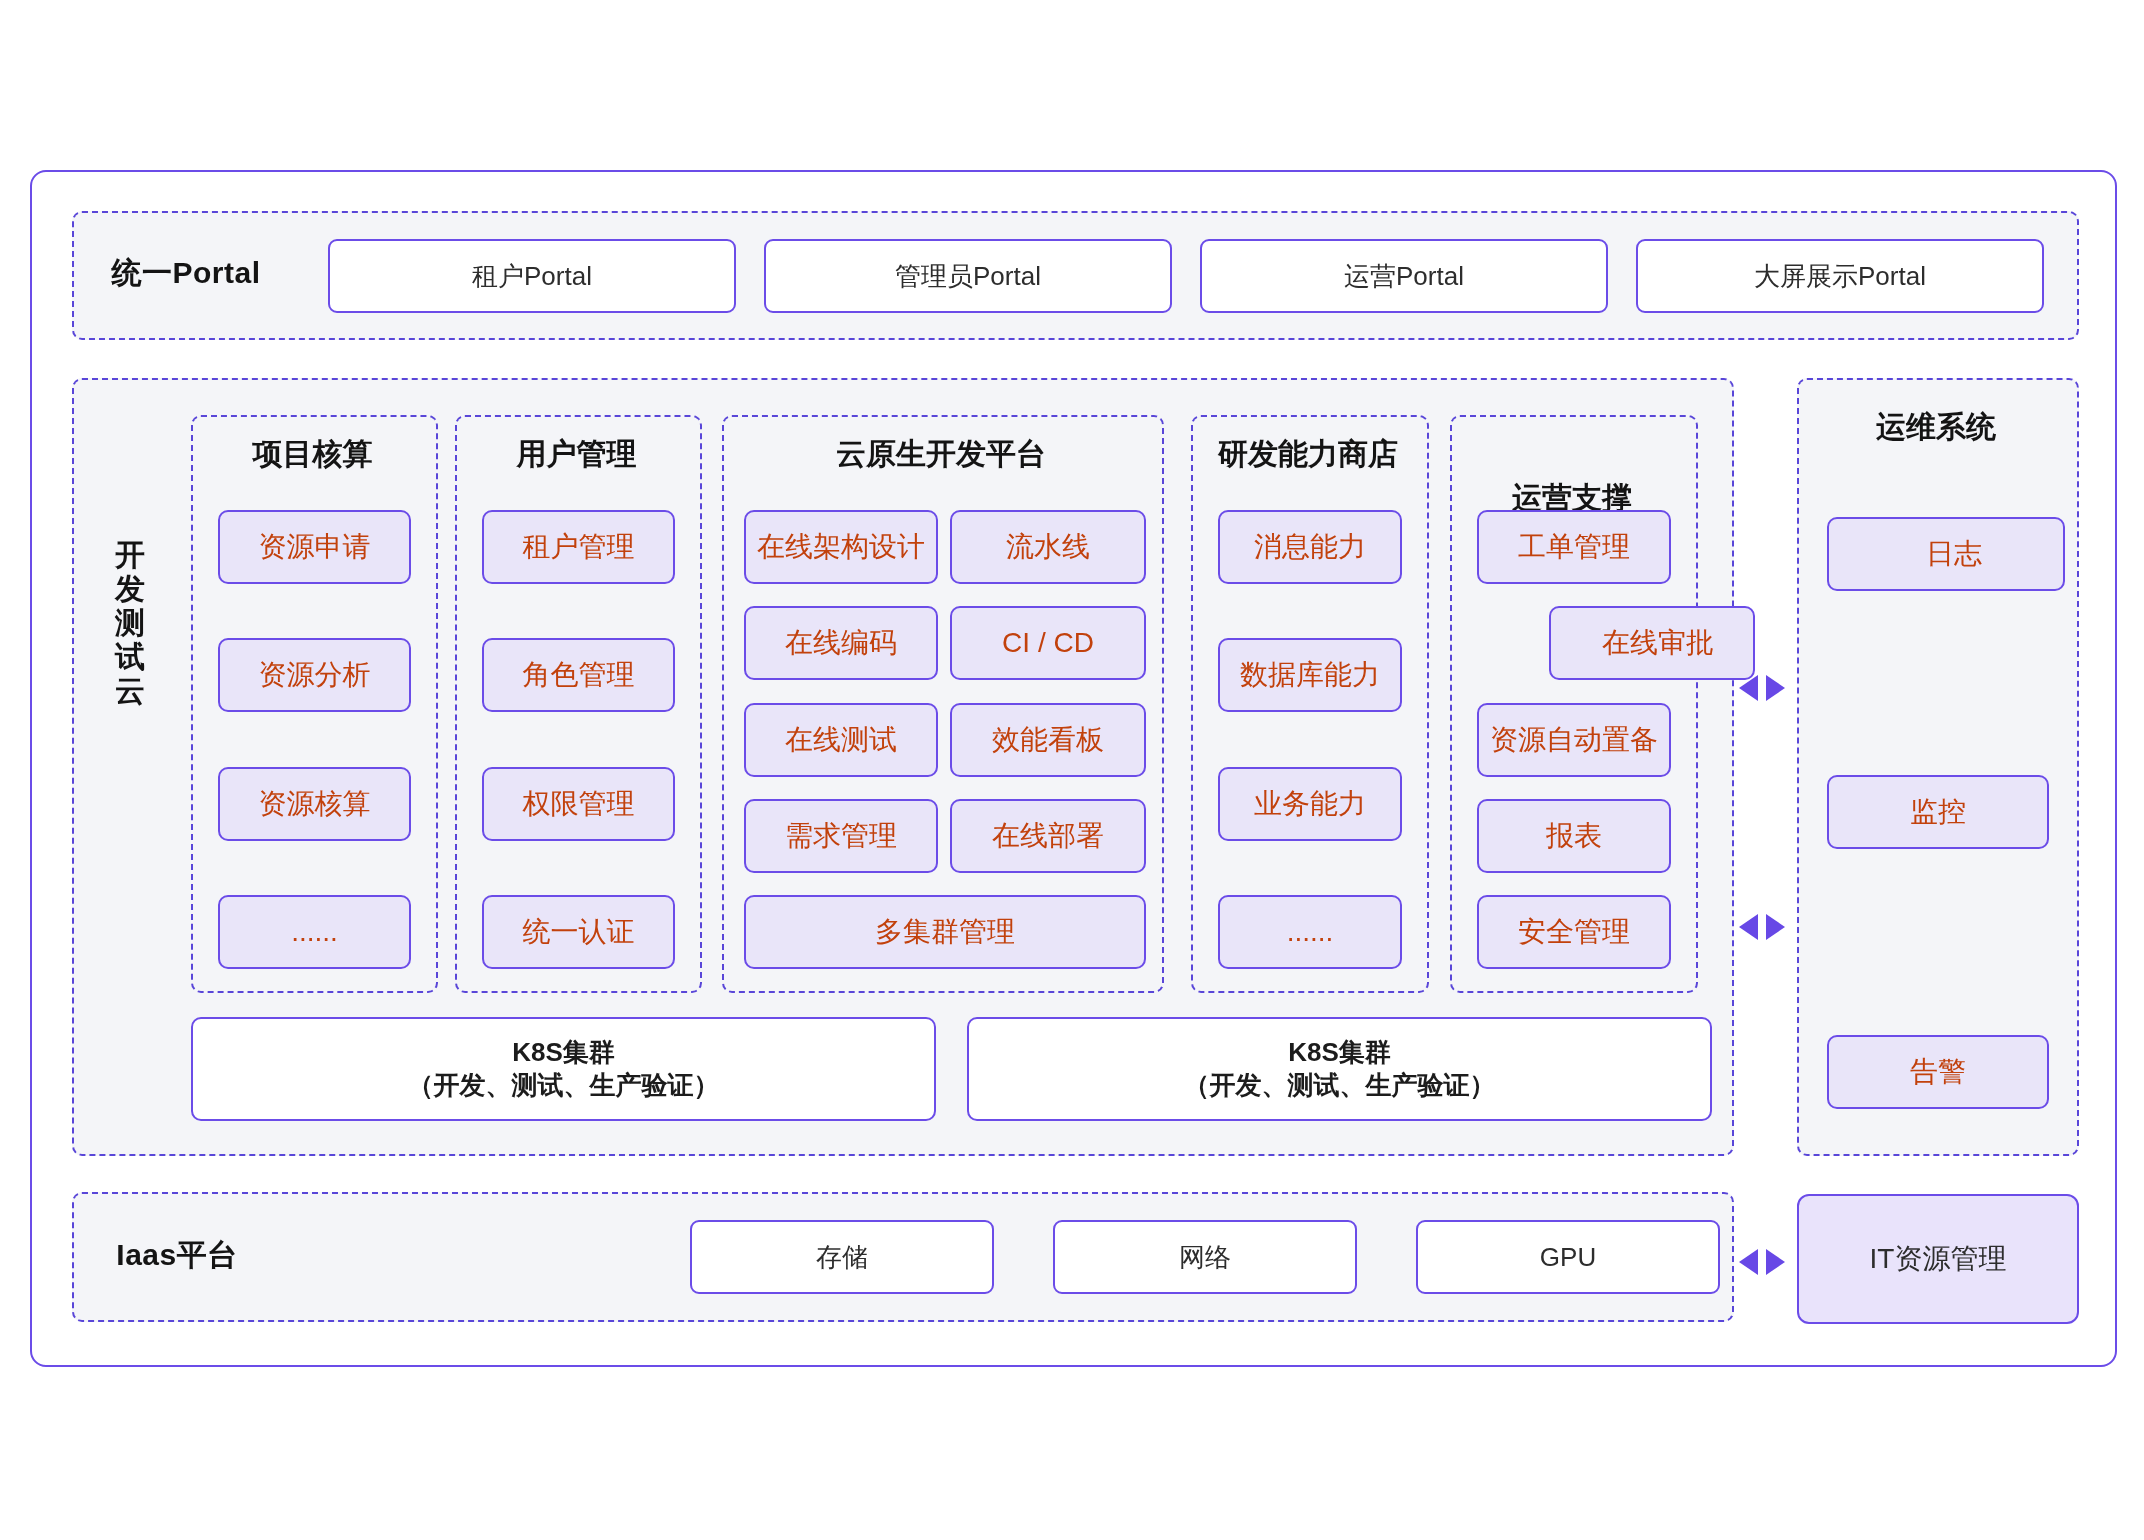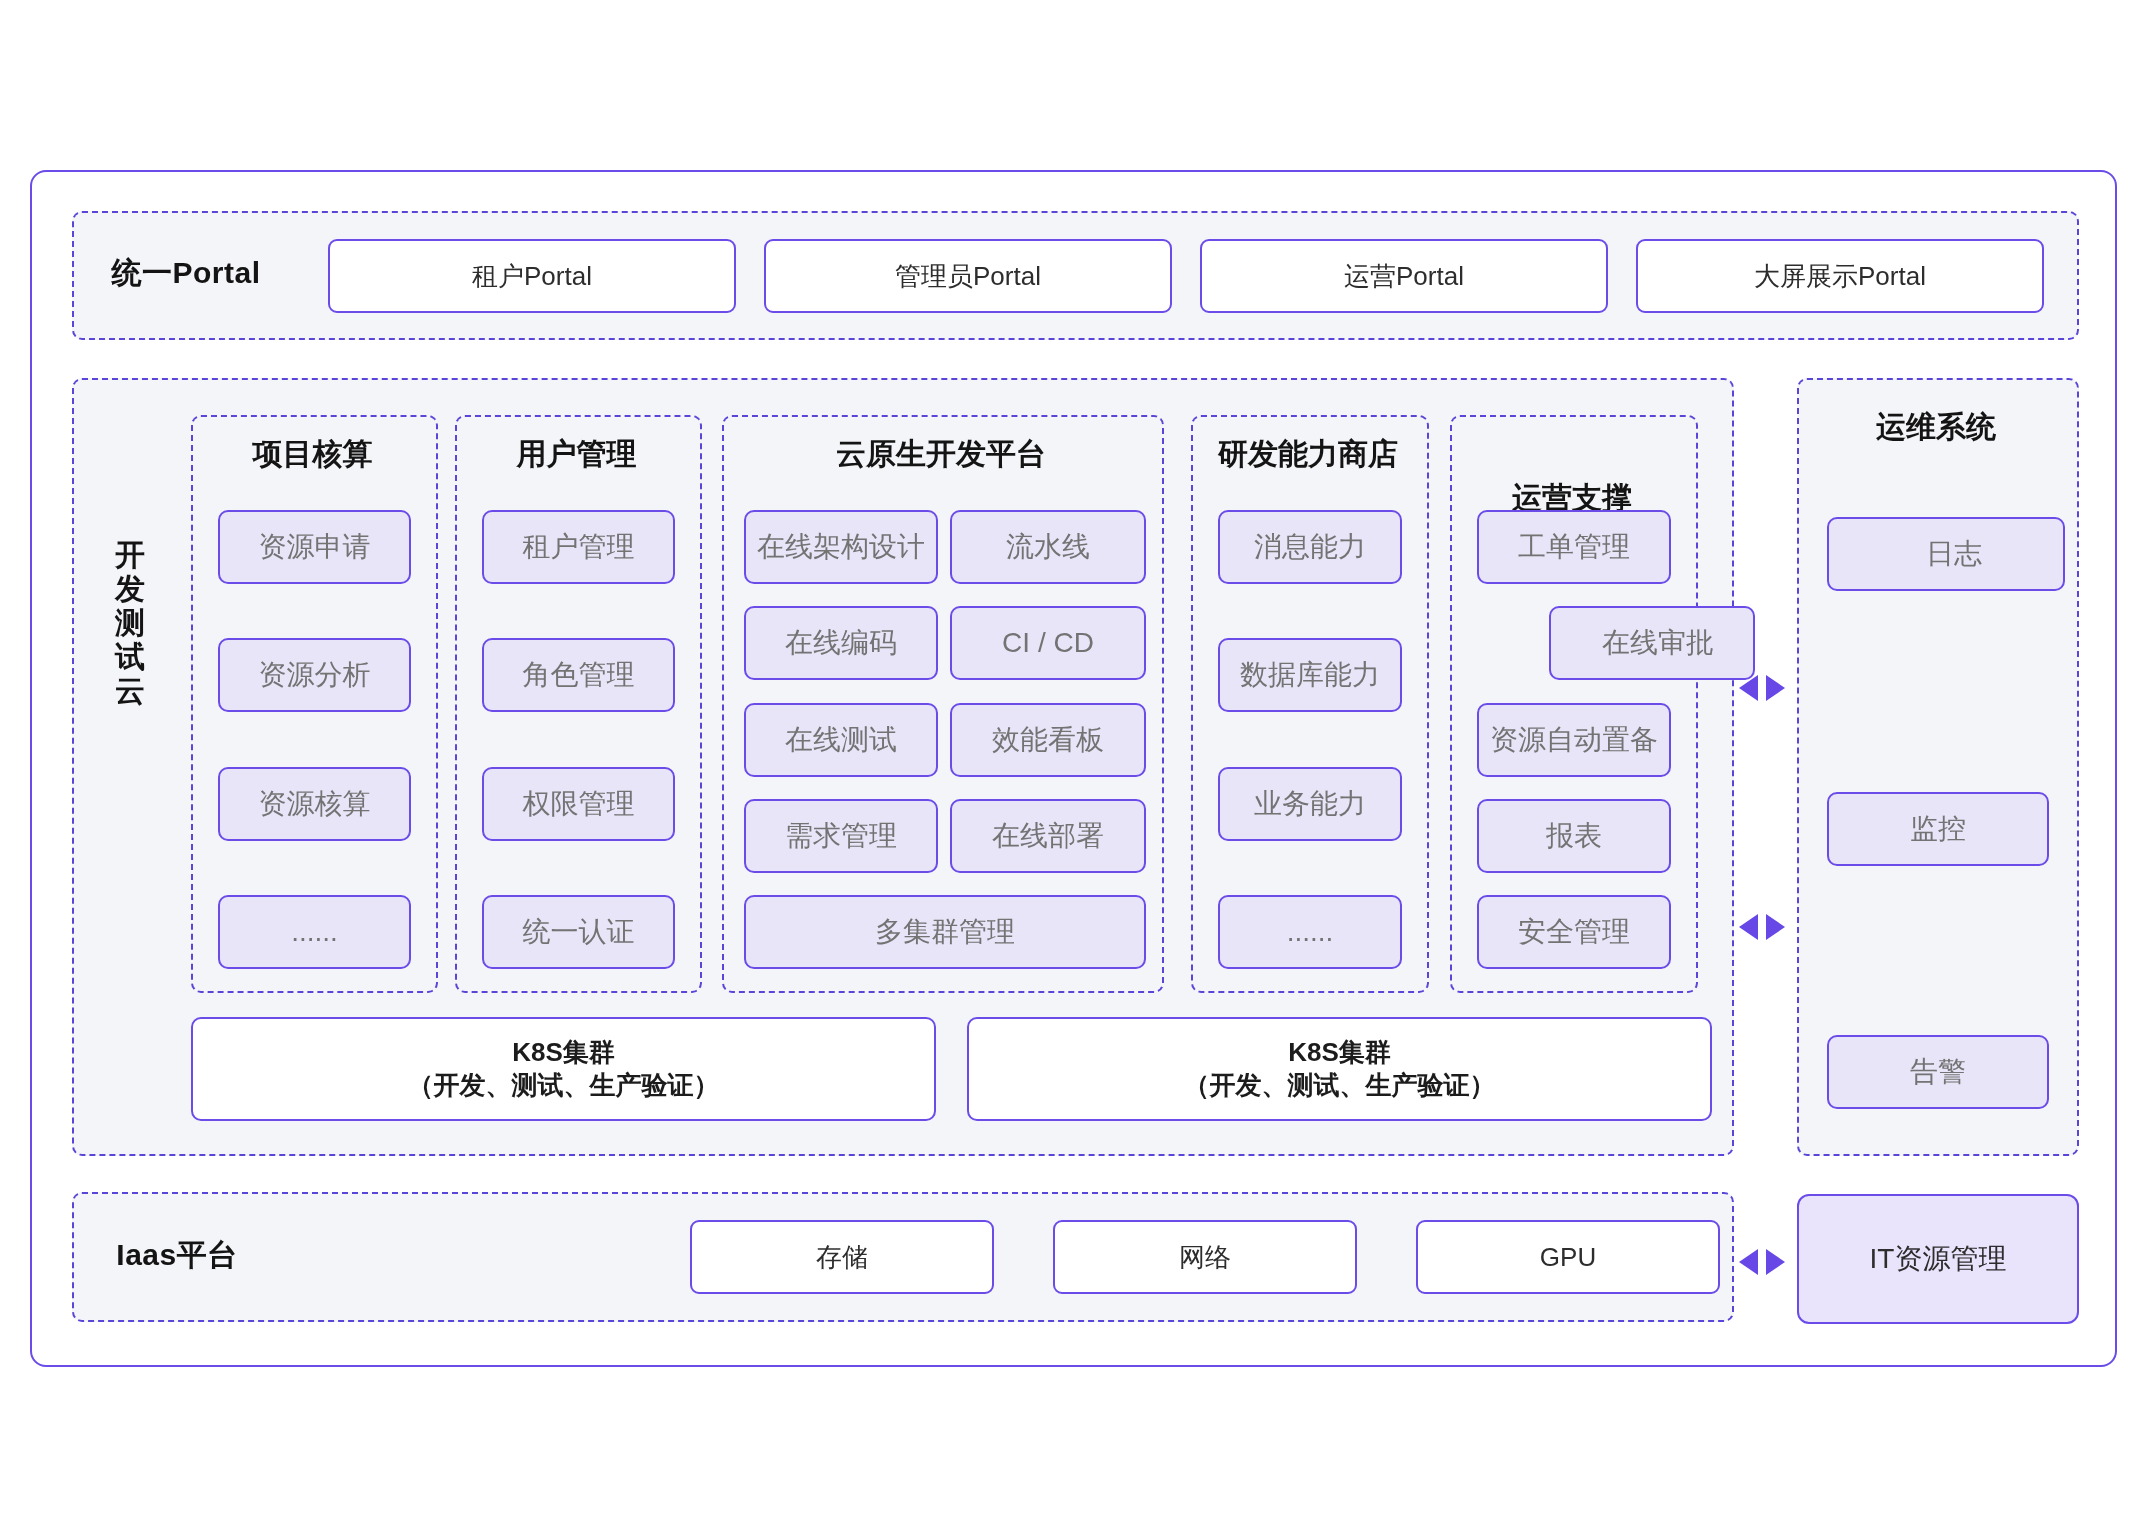--- a/index.html
+++ b/index.html
@@ -26,21 +26,21 @@
   .col{
     position:absolute; border:2px dashed var(--dashed); border-radius:10px;
   }
   .hdr{
     position:absolute; font-size:30px; font-weight:bold; color:#141414;
     text-align:center; white-space:nowrap;
   }
   .item{
     position:absolute; background:var(--item_fill); border:2px solid var(--accent);
     border-radius:10px; display:flex; align-items:center; justify-content:center;
-    font-size:28px; color:#737373; white-space:nowrap;
+    font-size:28px; color:#c2410c; white-space:nowrap;
   }
   .wbox{
     position:absolute; background:#ffffff; border:2px solid var(--accent);
     border-radius:9px; display:flex; align-items:center; justify-content:center;
     font-size:26px; color:#2d2d2d; white-space:nowrap;
   }
   .k8s{
     position:absolute; background:#ffffff; border:2.5px solid var(--accent);
     border-radius:10px; display:flex; flex-direction:column; align-items:center;
     justify-content:center; font-size:26px; line-height:33px; font-weight:bold;
@@ -129,21 +129,21 @@
       <span>（开发、测试、生产验证）</span>
     </div>
     <div class="k8s" style="left:935px; top:845px; width:741px; height:100px;">
       <span>K8S集群</span>
       <span>（开发、测试、生产验证）</span>
     </div>
 
     <div class="sec" style="left:1765px; top:206px; width:278px; height:774px;"></div>
     <div class="hdr" style="left:1765px; top:235px; width:278px;">运维系统</div>
     <div class="item" style="left:1795px; top:345px; width:218px; height:70px;padding-left:16px;">日志</div>
-    <div class="item" style="left:1795px; top:603px; width:218px; height:70px;margin-top:17px;">监控</div>
+    <div class="item" style="left:1795px; top:603px; width:218px; height:70px;">监控</div>
     <div class="item" style="left:1795px; top:863px; width:218px; height:70px;">告警</div>
 
     <div class="sec" style="left:40px; top:1020px; width:1658px; height:126px;"></div>
     <div class="seclabel" style="left:40px; top:1020px; width:210px; height:126px;">Iaas平台</div>
     <div class="wbox" style="left:658px; top:1048px; width:300px; height:70px;">存储</div>
     <div class="wbox" style="left:1021px; top:1048px; width:300px; height:70px;">网络</div>
     <div class="wbox" style="left:1384px; top:1048px; width:300px; height:70px;">GPU</div>
 
     <div class="itbox" style="left:1765px; top:1022px; width:278px; height:126px;">IT资源管理</div>
 

